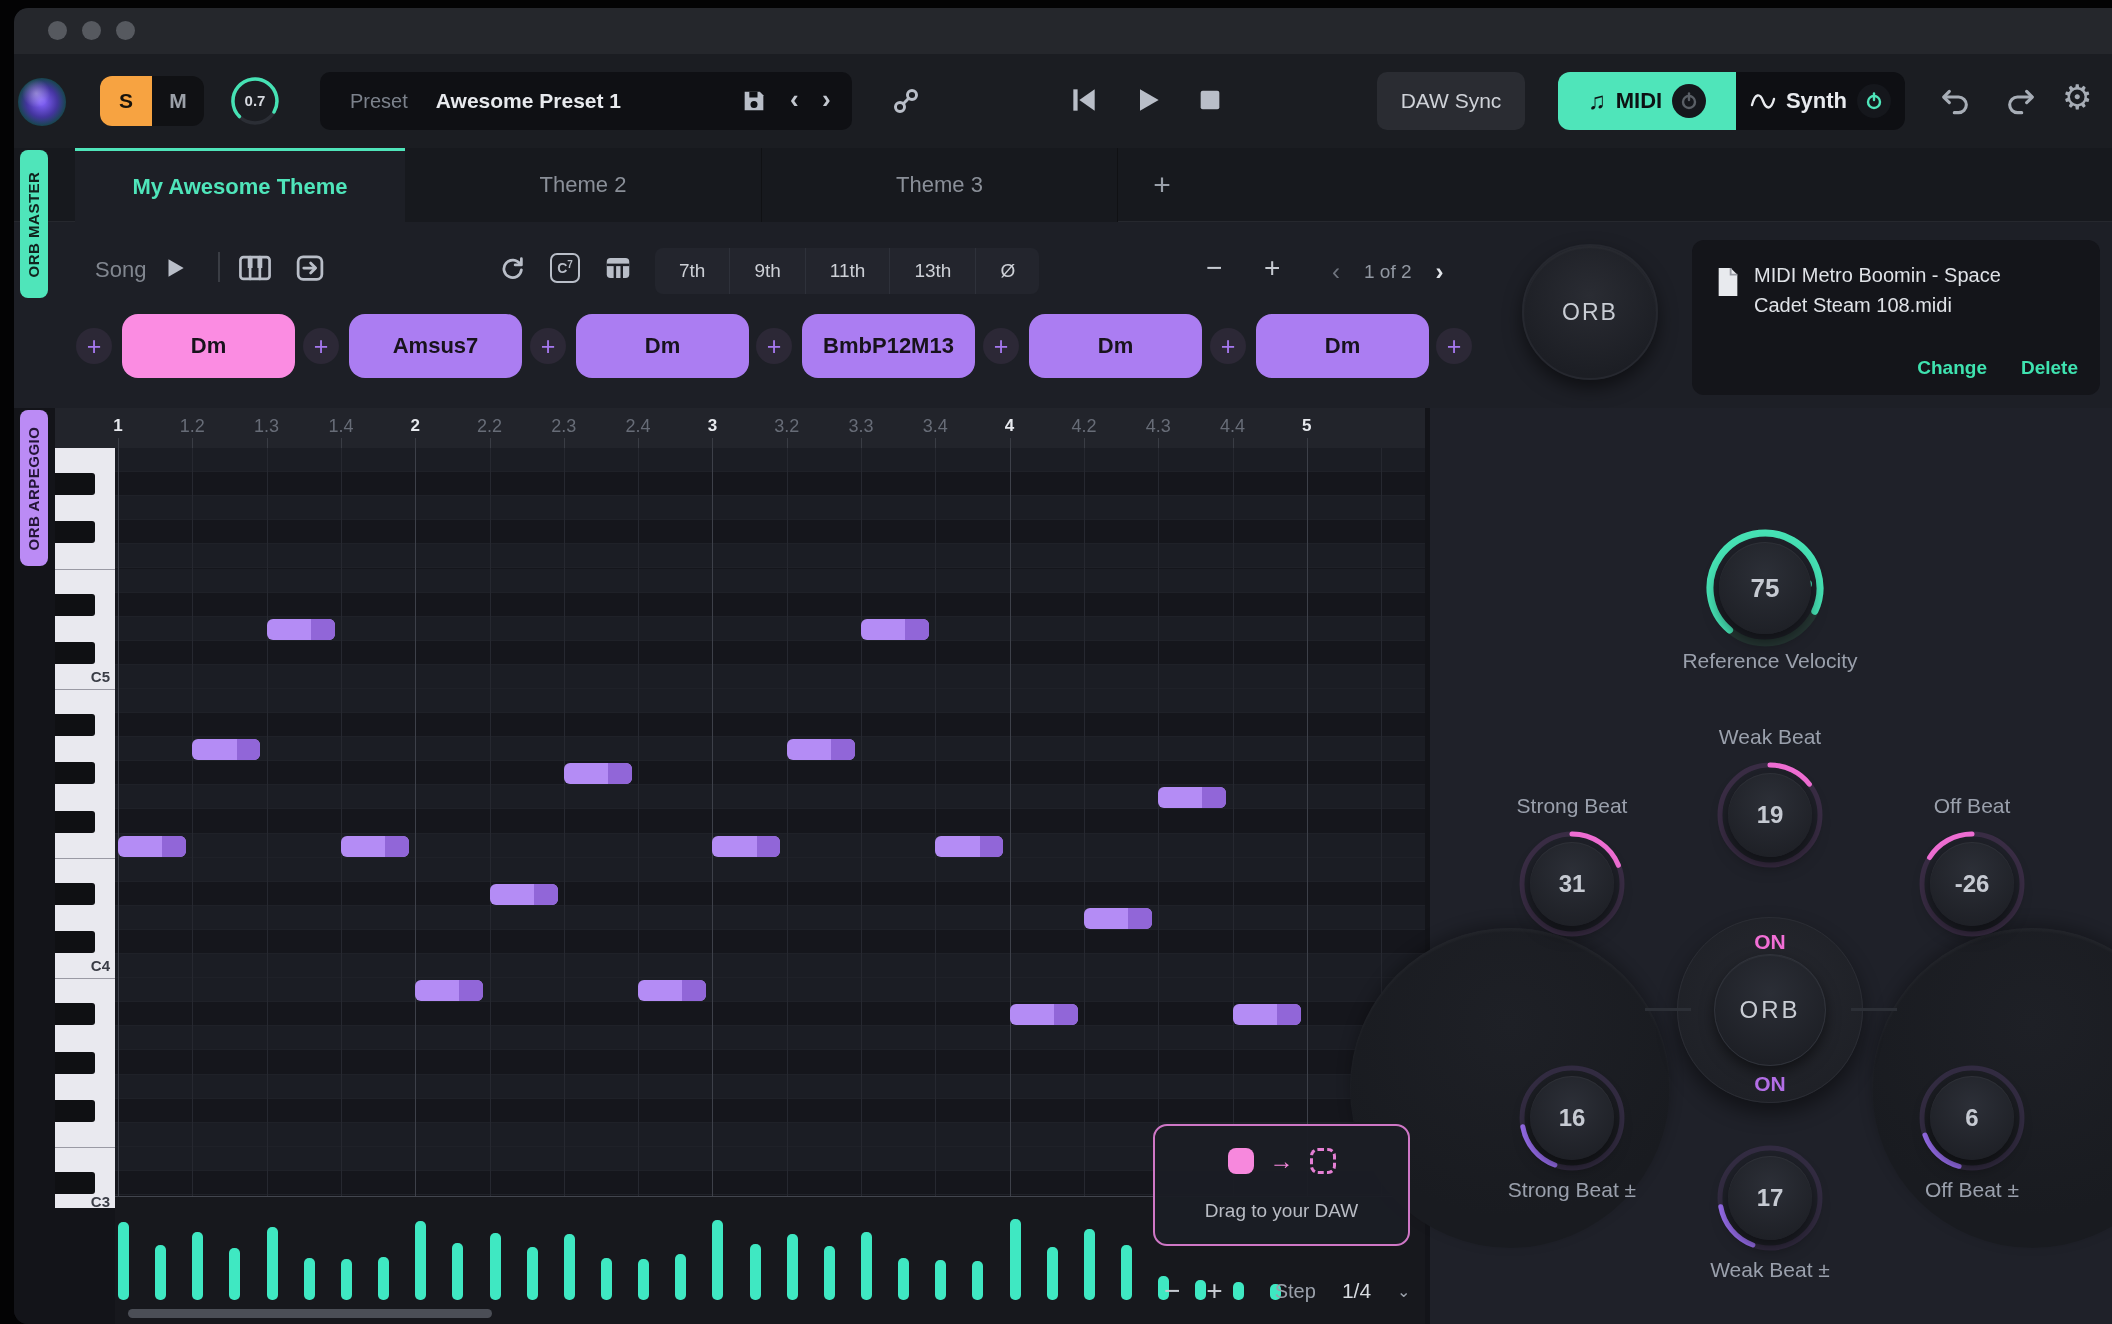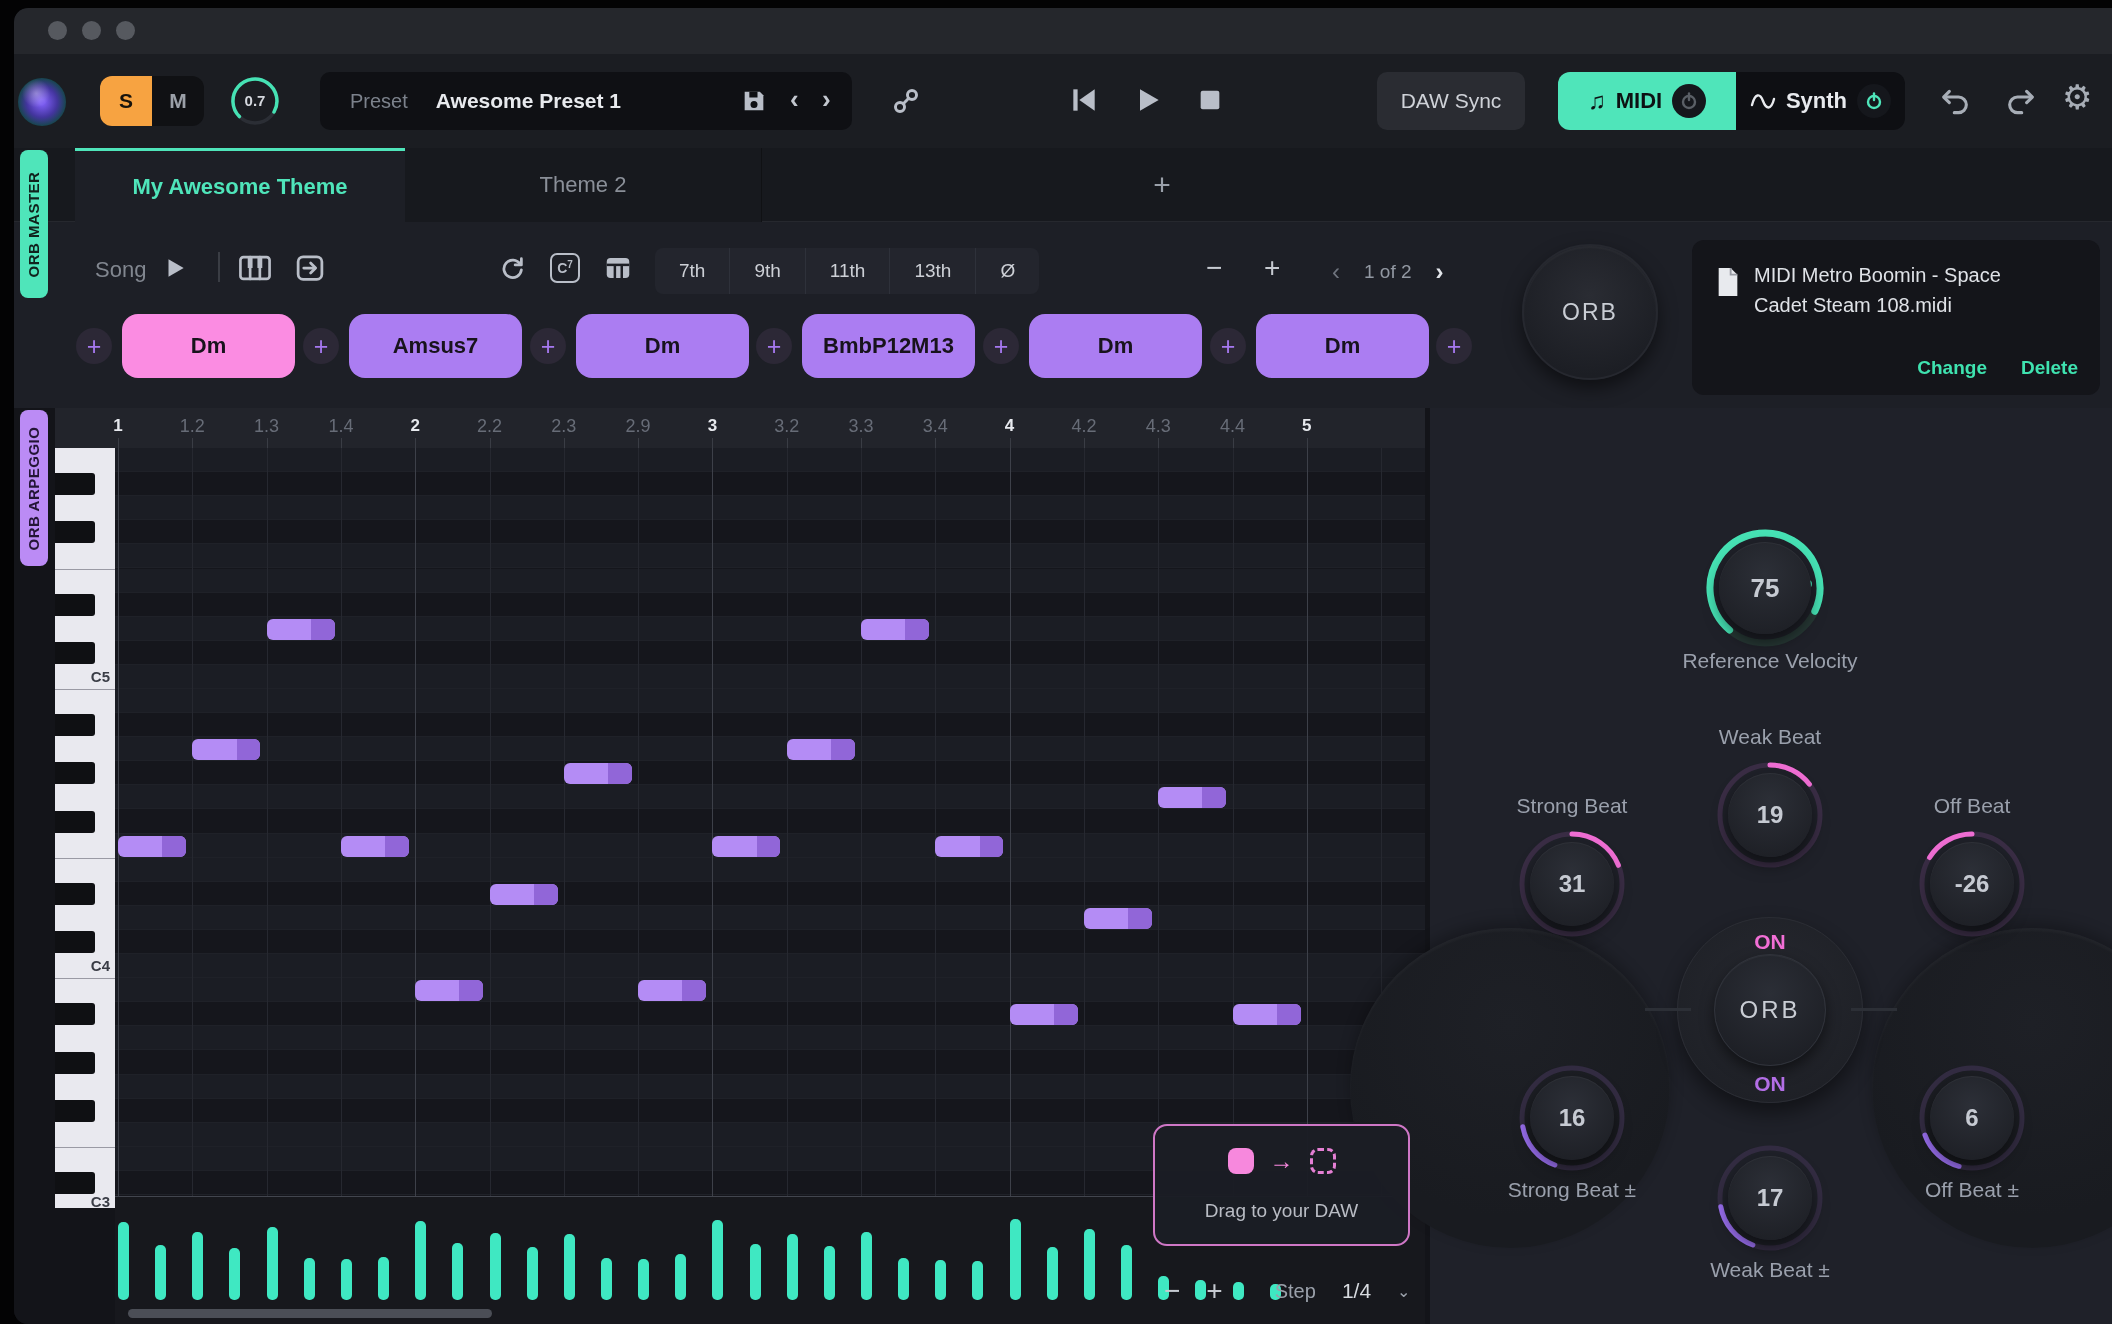--- a/index.html
+++ b/index.html
@@ -219,20 +219,21 @@
     <svg class="abs" style="left:1990px;top:31px" width="34" height="34" viewBox="0 0 24 24">
       <path d="M16 4.5 L20 8.5 L16 12.5" class="st" style="stroke:#a7adb6"></path>
       <path d="M19.5 8.5 h-10 a5.5 5.5 0 0 0 0 11 h3" class="st" style="stroke:#a7adb6"></path>
     </svg>
     <div id="gearicon" class="abs">⚙</div>
   </div>
 
   <div id="themesrow">
     <div class="ttab active" style="left:61px;width:330px">My Awesome Theme</div>
     <div class="ttab" style="left:391px;width:357px">Theme 2</div>
+    <div class="ttab" style="left:748px;width:356px">Theme 3</div>
     <div id="tabadd">+</div>
   </div>
   <div id="mastertag" class="sidetag">
       <span>ORB MASTER</span>
     </div>
   <div id="arptag" class="sidetag">
       <span>ORB ARPEGGIO</span>
     </div>
 
   <div id="songsec">
@@ -322,21 +323,21 @@
         <span class="rtick" style="left: 211.6px;">1.3</span>
         <i class="rmark" style="left: 211.6px;"></i>
         <span class="rtick" style="left: 285.9px;">1.4</span>
         <i class="rmark" style="left: 285.9px;"></i>
         <span class="rtick maj" style="left: 360.2px;">2</span>
         <i class="rmark" style="left: 360.2px;"></i>
         <span class="rtick" style="left: 434.5px;">2.2</span>
         <i class="rmark" style="left: 434.5px;"></i>
         <span class="rtick" style="left: 508.8px;">2.3</span>
         <i class="rmark" style="left: 508.8px;"></i>
-        <span class="rtick" style="left: 583.1px;">2.9</span>
+        <span class="rtick" style="left: 583.1px;">2.4</span>
         <i class="rmark" style="left: 583.1px;"></i>
         <span class="rtick maj" style="left: 657.4px;">3</span>
         <i class="rmark" style="left: 657.4px;"></i>
         <span class="rtick" style="left: 731.7px;">3.2</span>
         <i class="rmark" style="left: 731.7px;"></i>
         <span class="rtick" style="left: 806px;">3.3</span>
         <i class="rmark" style="left: 806px;"></i>
         <span class="rtick" style="left: 880.3px;">3.4</span>
         <i class="rmark" style="left: 880.3px;"></i>
         <span class="rtick maj" style="left: 954.6px;">4</span>

